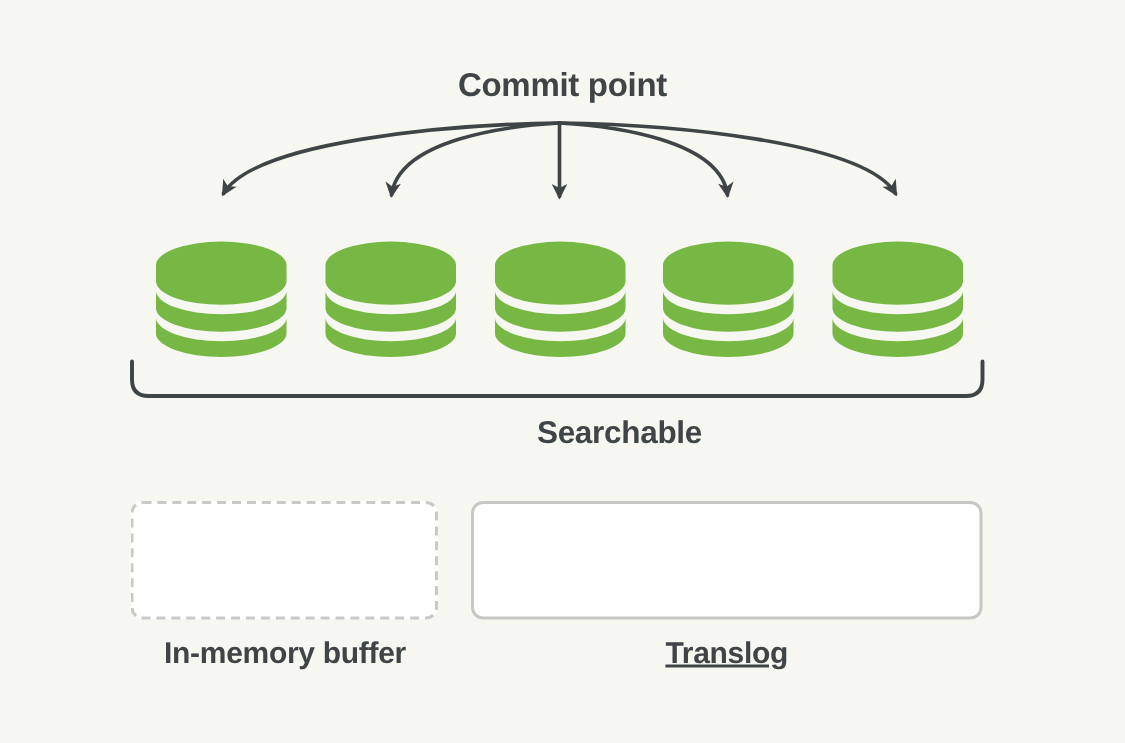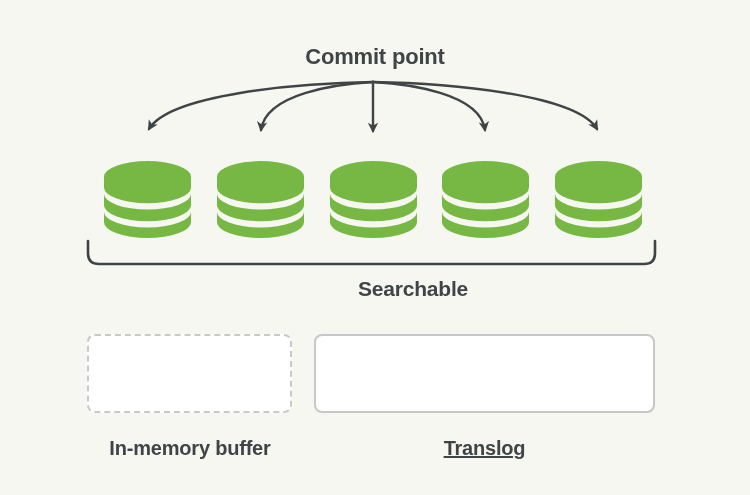--- a/index.html
+++ b/index.html
@@ -19,21 +19,21 @@
   .stage{
     position:relative;width:750px;height:495px;
     background:var(--canvas-bg);overflow:hidden;
   }
   .lbl{
     position:absolute;color:var(--ink);font-weight:700;
     text-align:center;letter-spacing:-0.2px;white-space:nowrap;
   }
   .title{left:0;width:750px;top:45px;font-size:22px;line-height:24px;}
   .searchable{left:0;width:746px;top:277px;font-size:21px;line-height:23px;padding-left:40px;}
-  .box-label{top:437px;font-size:20px;line-height:23px;}
+  .box-label{top:425px;font-size:20px;line-height:23px;}
   .buffer-label{left:88px;width:204px;}
   .translog-label{left:314px;width:341px;text-decoration:underline;}
   .connectors{position:absolute;left:0;top:0;width:750px;height:495px;}
   .connector{fill:none;stroke:var(--ink);stroke-width:2.4;stroke-linecap:round;}
   .bracket{fill:none;stroke:var(--ink);stroke-width:2.6;stroke-linecap:round;stroke-linejoin:round;}
   .arrowhead-shape{fill:var(--ink);}
   .segment-row{
     position:absolute;left:103px;top:160px;width:540px;height:78px;
     display:flex;justify-content:space-between;align-items:stretch;
   }

